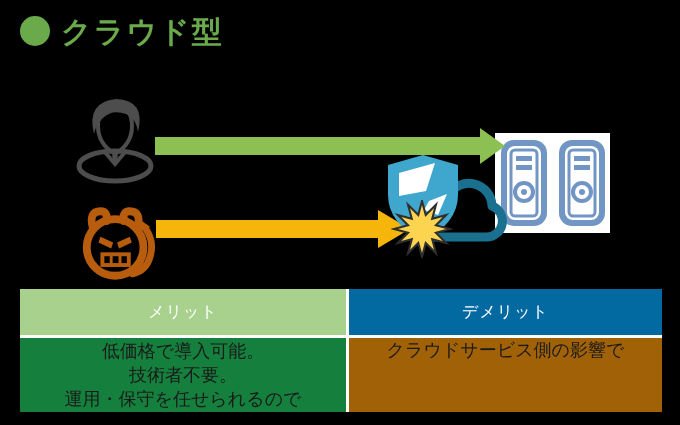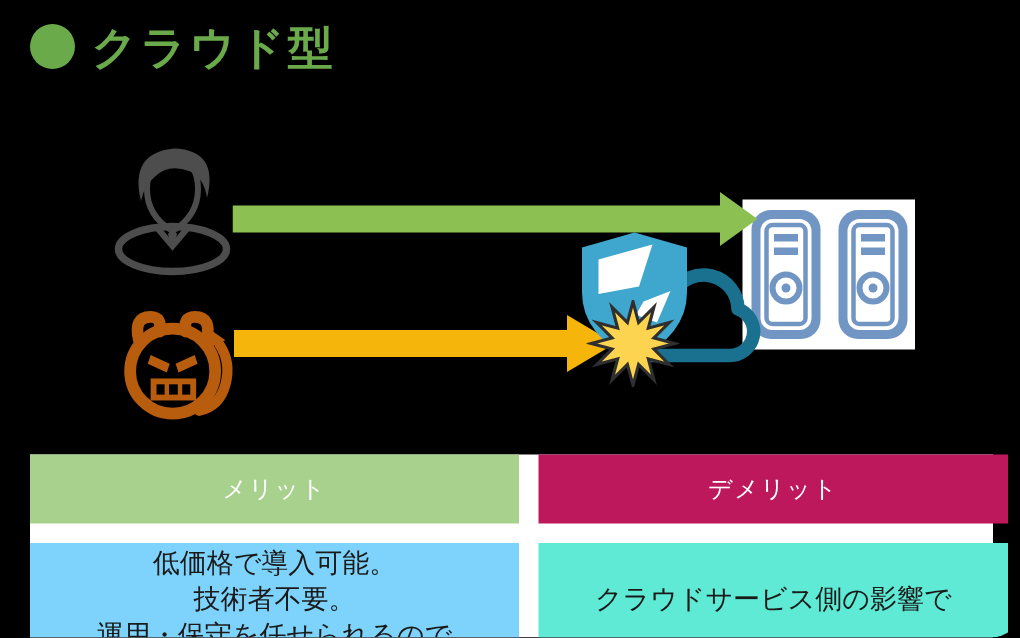--- a/index.html
+++ b/index.html
@@ -6,21 +6,20 @@
   body{
     background:#000;
     font-family:"Liberation Sans","DejaVu Sans",sans-serif;
     -webkit-font-smoothing:antialiased;
   }
   .stage{
     position:relative;
     width:680px;height:425px;
     background:#000;
     overflow:hidden;
-    border-radius:19px;
   }
   
   .bullet{
     position:absolute;left:20px;top:16px;
     width:30px;height:30px;border-radius:50%;
     background:#6aaa4b;
   }
   .title{
     position:absolute;left:61px;top:12px;
     font-size:30px;font-weight:bold;color:#6aaa4b;
@@ -35,41 +34,41 @@
   .shieldcloud{left:383px;top:153px;width:126px;height:96px;z-index:3;}
   .burst{left:391px;top:200px;width:62px;height:58px;z-index:5;}
   .serverbox{
     position:absolute;left:495px;top:133px;width:115px;height:100px;
     background:#fff;z-index:1;
     display:flex;align-items:center;justify-content:center;
   }
   .serverbox svg{width:106px;height:92px;}
   
   .cmp-table{
-    position:absolute;left:20px;top:303px;
+    position:absolute;left:20px;top:289px;
     width:642px;height:123px;
     background:#fff;
     display:grid;
     grid-template-columns:326px 313px;
     grid-template-rows:46px 74px;
-    gap:13px;
+    gap:3px;
     z-index:6;
   }
   .th{
     display:flex;align-items:center;justify-content:center;
     color:#fff;font-size:16px;letter-spacing:1px;
   }
   .th-merit{background:#a9d18e;}
-  .th-demerit{background:#be185d;}
+  .th-demerit{background:#0369a1;}
   .td{
     display:flex;flex-direction:column;align-items:center;justify-content:center;
     color:#1a1a1a;font-size:18px;line-height:24px;text-align:center;
   }
-  .td-merit{background:#7dd3fc;}
-  .td-demerit{background:#5eead4;}
+  .td-merit{background:#15803d;}
+  .td-demerit{background:#a16207;justify-content:space-between;}
 </style>
 </head>
 <body>
 
 <div class="stage">
 
   <div class="bullet"></div>
   <div class="title">クラウド型</div>
 
   <svg class="icon-abs person" viewBox="0 0 90 90">

